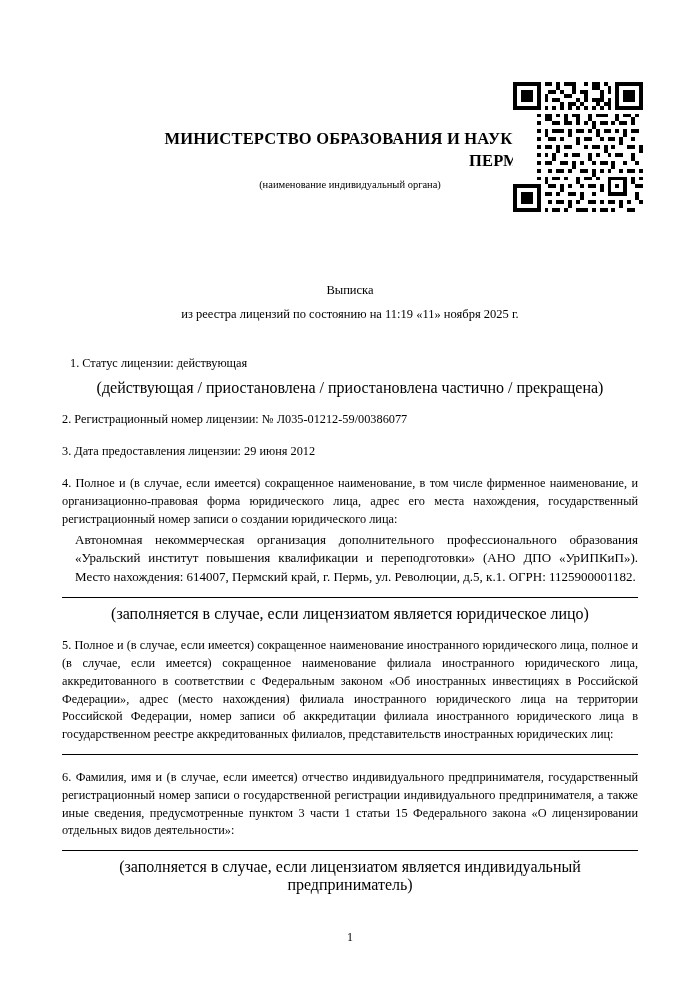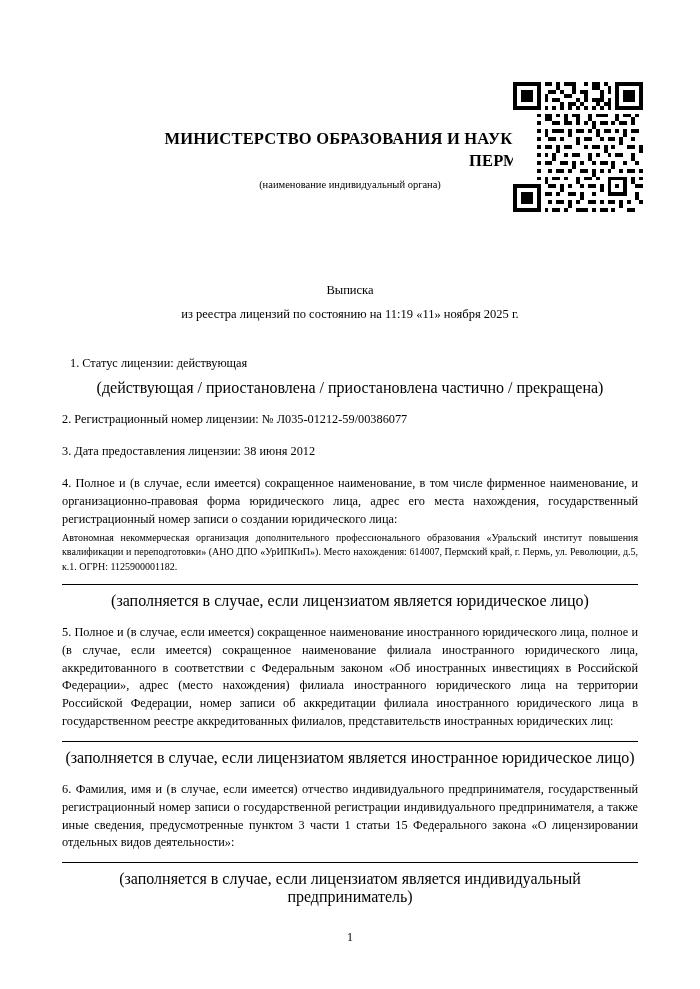--- a/index.html
+++ b/index.html
@@ -63,24 +63,25 @@
     text-align: justify;
     margin-top: 14px;
   }
   .item.first { margin-top: 33px; margin-left: 8px; }
   .note {
     text-align: center;
     font-size: 16px;
     margin-top: 7px;
   }
   .body-block {
-    font-size: 10px;
+    font-size: 13px;
     line-height: 1.45;
     text-align: justify;
     margin-top: 2px;
+    margin-left: 13px;
   }
   .rule {
     border: 0;
     border-top: 1px solid #000;
     margin: 10px 0 0 0;
     height: 0;
   }
   .pagenum {
     position: absolute;
     bottom: 44px;
@@ -290,30 +291,29 @@
   <div class="caption">(наименование индивидуальный органа)</div>
 
   <div class="doc-kind">Выписка</div>
   <div class="doc-sub">из реестра лицензий по состоянию на 11:19 «11» ноября 2025 г.</div>
 
   <div class="item first">1. Статус лицензии: действующая</div>
   <div class="note">(действующая / приостановлена / приостановлена частично / прекращена)</div>
 
   <div class="item">2. Регистрационный номер лицензии: № Л035-01212-59/00386077</div>
 
-  <div class="item">3. Дата предоставления лицензии: 38 июня 2012</div>
+  <div class="item">3. Дата предоставления лицензии: 29 июня 2012</div>
 
   <div class="item">4. Полное и (в случае, если имеется) сокращенное наименование, в том числе фирменное наименование, и организационно-правовая форма юридического лица, адрес его места нахождения, государственный регистрационный номер записи о создании юридического лица:</div>
   <div class="body-block">Автономная некоммерческая организация дополнительного профессионального образования «Уральский институт повышения квалификации и переподготовки» (АНО ДПО «УрИПКиП»). Место нахождения: 614007, Пермский край, г. Пермь, ул. Революции, д.5, к.1. ОГРН: 1125900001182.</div>
   <hr class="rule">
   <div class="note">(заполняется в случае, если лицензиатом является юридическое лицо)</div>
 
   <div class="item">5. Полное и (в случае, если имеется) сокращенное наименование иностранного юридического лица, полное и (в случае, если имеется) сокращенное наименование филиала иностранного юридического лица, аккредитованного в соответствии с Федеральным законом «Об иностранных инвестициях в Российской Федерации», адрес (место нахождения) филиала иностранного юридического лица на территории Российской Федерации, номер записи об аккредитации филиала иностранного юридического лица в государственном реестре аккредитованных филиалов, представительств иностранных юридических лиц:</div>
   <hr class="rule">
-  <div class="note">(заполняется в случае, если лицензиатом является иностранное юридическое лицо)</div>
 
   <div class="item">6. Фамилия, имя и (в случае, если имеется) отчество индивидуального предпринимателя, государственный регистрационный номер записи о государственной регистрации индивидуального предпринимателя, а также иные сведения, предусмотренные пунктом 3 части 1 статьи 15 Федерального закона «О лицензировании отдельных видов деятельности»:</div>
   <hr class="rule">
   <div class="note">(заполняется в случае, если лицензиатом является индивидуальный предприниматель)</div>
 
 
   <div class="pagenum">1</div>
 </div>
 
 </body></html>

